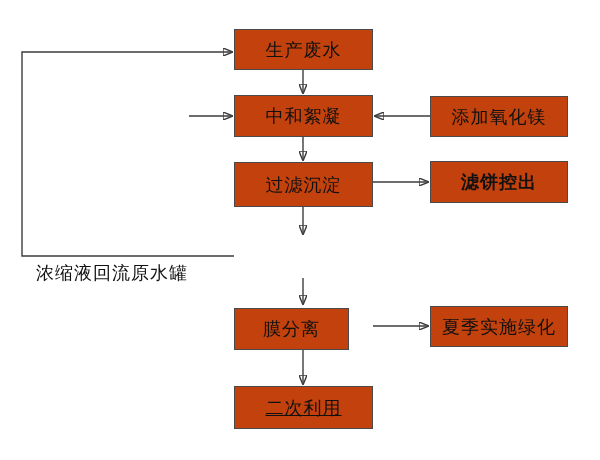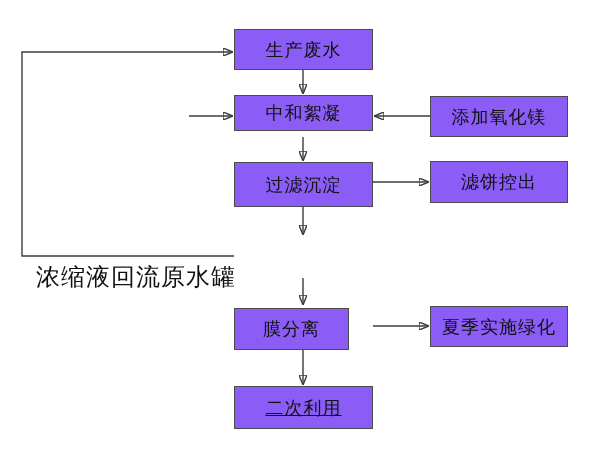--- a/index.html
+++ b/index.html
@@ -24,32 +24,32 @@
   }
   #edges-svg path, #edges-svg polyline {
     fill: none;
     stroke: #3d3d3d;
     stroke-width: 1.4;
   }
   .node {
     position: absolute;
     box-sizing: border-box;
     border: 1.5px solid #4a4a4a;
-    background: #8b5cf6;
+    background: #c2410c;
     display: flex;
     align-items: center;
     justify-content: center;
     font-size: 18px;
     letter-spacing: 1px;
     color: #111111;
     white-space: nowrap;
   }
   .float-label {
     position: absolute;
-    font-size: 24px;
+    font-size: 18px;
     letter-spacing: 1px;
     color: #111111;
     white-space: nowrap;
   }
 </style>
 </head>
 <body>
 
 <div id="stage">
 
@@ -71,21 +71,21 @@
     <path d="M189,116 L232,116" marker-end="url(#arrow)"></path>
     <path d="M430,116 L375,116" marker-end="url(#arrow)"></path>
     <path d="M373,182 L428,182" marker-end="url(#arrow)"></path>
     <path d="M373,326 L428,326" marker-end="url(#arrow)"></path>
   </svg>
 
   <div class="node" style="left:234px; top:29px;  width:139px; height:41px;">
     <span>生产废水</span>
   </div>
 
-  <div class="node" style="left:234px; top:95px;  width:139px; height:36px;">
+  <div class="node" style="left:234px; top:95px;  width:139px; height:42px;">
     <span>中和絮凝</span>
   </div>
 
   <div class="node" style="left:234px; top:162px; width:139px; height:45px;">
     <span>过滤沉淀</span>
   </div>
 
 
   <div class="node" style="left:234px; top:308px; width:115px; height:42px;">
     <span>膜分离</span>
@@ -93,21 +93,21 @@
 
   <div class="node" style="left:234px; top:386px; width:139px; height:43px;text-decoration:underline;">
     <span>二次利用</span>
   </div>
 
 
   <div class="node" style="left:430px; top:96px; width:138px; height:41px;">
     <span>添加氧化镁</span>
   </div>
 
-  <div class="node" style="left:430px; top:161px; width:138px; height:42px;">
+  <div class="node" style="left:430px; top:161px; width:138px; height:42px;font-weight:bold;">
     <span>滤饼控出</span>
   </div>
 
   <div class="node" style="left:430px; top:306px; width:138px; height:41px;">
     <span>夏季实施绿化</span>
   </div>
 
   <div class="float-label" style="left:36px; top:261px;">浓缩液回流原水罐</div>
 
 </div>

